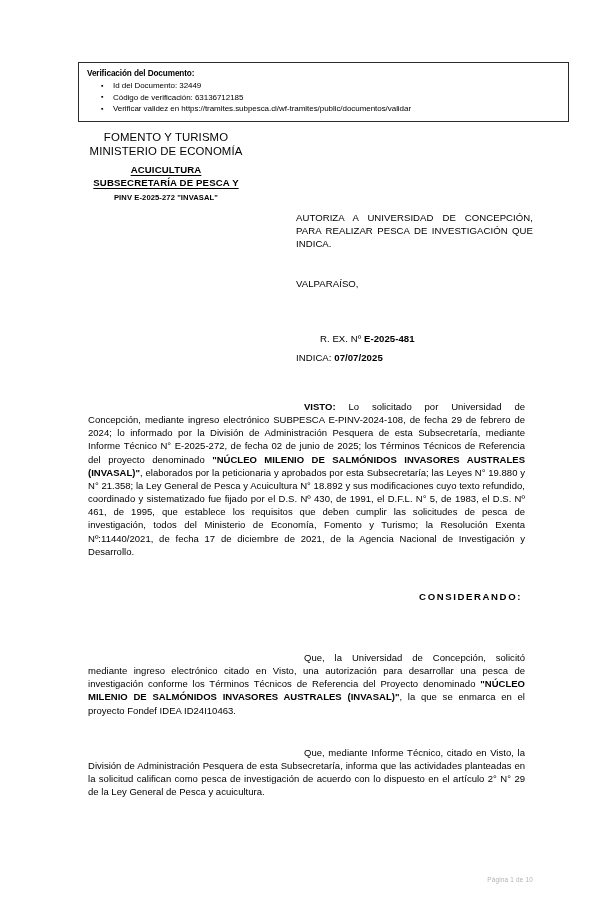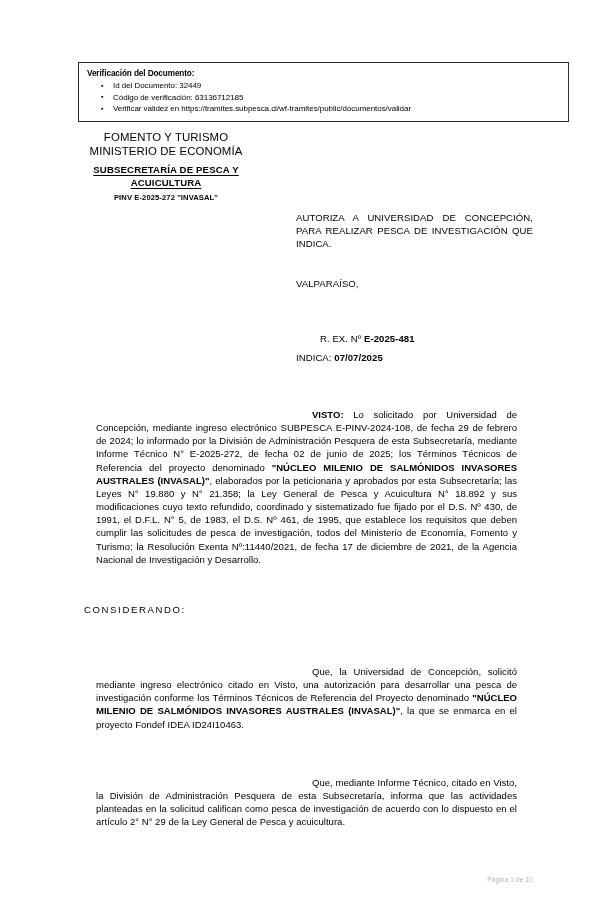--- a/index.html
+++ b/index.html
@@ -137,40 +137,40 @@
   .res-line b, .date-line b { font-weight: bold; }
 
   
   .body-block {
     position: absolute;
     left: 80px;
     top: 392px;
     width: 453px;
   }
   p.para {
-    margin: 16px;
+    margin: 8px;
     font-size: 9.5px;
     line-height: 13.15px;
     text-align: justify;
     text-align-last: left;
     letter-spacing: 0.02px;
     text-indent: 0;
   }
   p.para.indent {
     text-indent: 216px;
   }
   p.para b { font-weight: bold; }
 
   .considerando {
-    margin: 4px;
+    margin: 11px;
     padding-top: 21px;
     font-size: 9.6px;
-    font-weight: normal;
+    font-weight: bold;
     letter-spacing: 1.6px;
-    text-align: left;
+    text-align: right;
     line-height: 13px;
   }
   .gap-a { height: 29px; }
   .gap-b { height: 13px; }
 
   
   .footer {
     position: absolute;
     left: 0;
     right: 0;
@@ -193,22 +193,22 @@
       <li>Id del Documento: 32449</li>
       <li>Código de verificación: 63136712185</li>
       <li>Verificar validez en https://tramites.subpesca.cl/wf-tramites/public/documentos/validar</li>
     </ul>
   </div>
 
   <div class="inst-header">
     <div class="inst-line">FOMENTO Y TURISMO</div>
     <div class="inst-line">MINISTERIO DE ECONOMÍA</div>
     <div class="inst-sub">
+      <div><span>ACUICULTURA</span></div>
       <div><span>SUBSECRETARÍA DE PESCA Y</span></div>
-      <div><span>ACUICULTURA</span></div>
     </div>
     <div class="inst-code">PINV E-2025-272 "INVASAL"</div>
   </div>
 
   <div class="title-block">AUTORIZA A UNIVERSIDAD DE CONCEPCIÓN, PARA REALIZAR PESCA DE INVESTIGACIÓN QUE INDICA.</div>
 
   <div class="place-line">VALPARAÍSO,</div>
 
   <div class="res-line">
     <span>R. EX. Nº</span>

